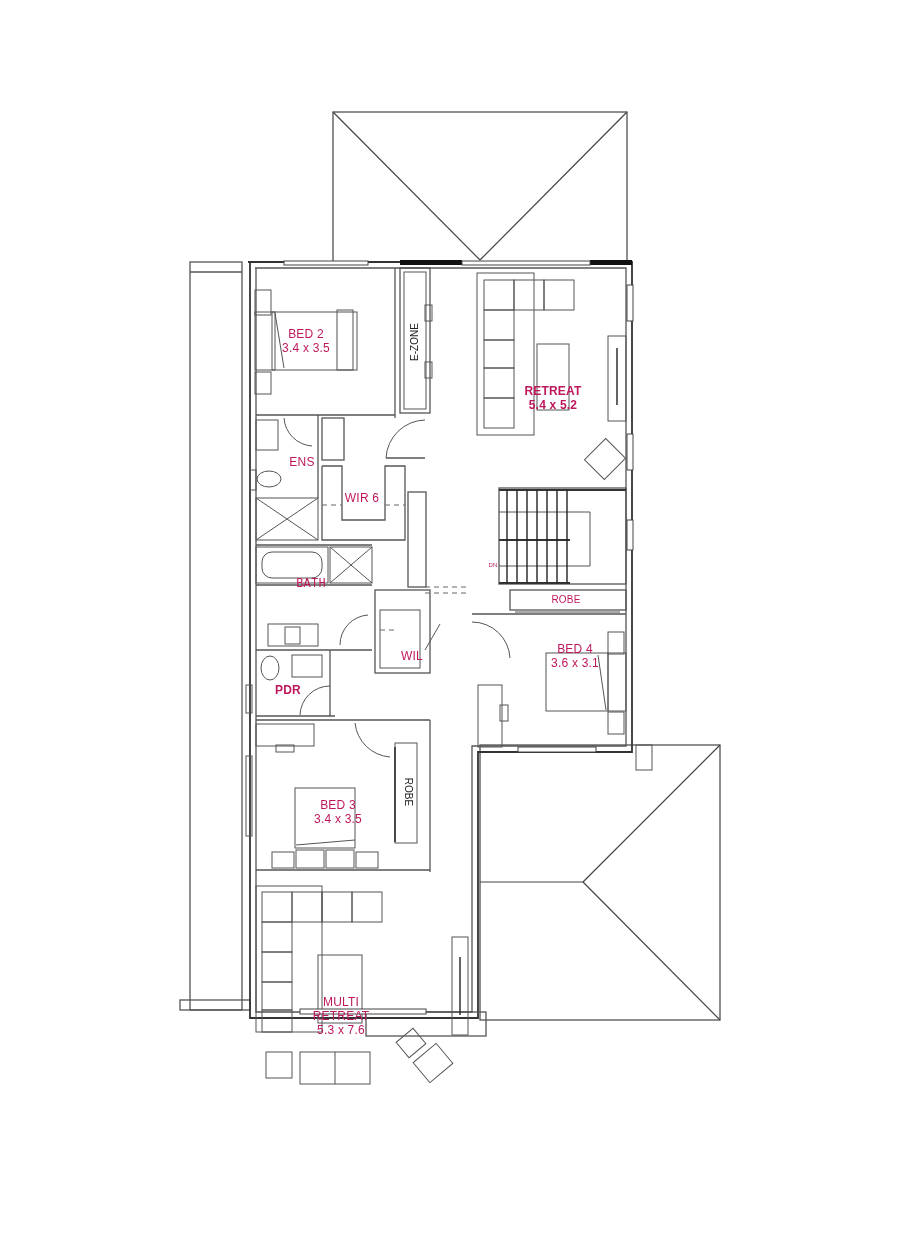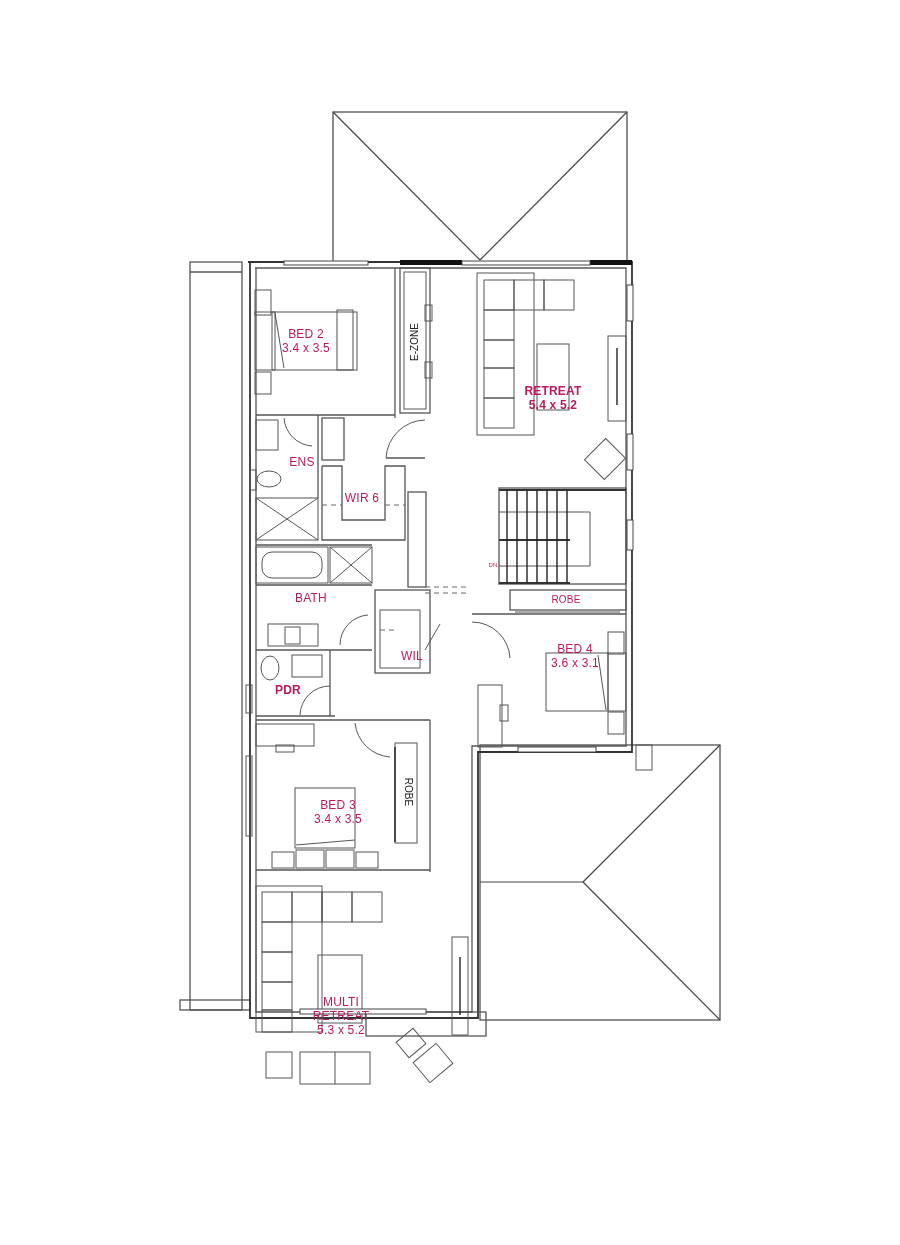--- a/index.html
+++ b/index.html
@@ -224,31 +224,31 @@
   <span>BED 2</span>
   <span class="dim">3.4 x 3.5</span>
 </div>
 <div class="vlbl" style="left:414px;top:342px;">E-ZONE</div>
 <div class="lbl" style="left:553px;top:398px;font-weight:bold;">
   <span>RETREAT</span>
   <span class="dim">5.4 x 5.2</span>
 </div>
 <div class="lbl" style="left:302px;top:462px;">ENS</div>
 <div class="lbl" style="left:362px;top:498px;">WIR 6</div>
-<div class="lbl" style="left:311px;top:598px;">BATH</div>
+<div class="lbl" style="left:311px;top:584px;font-family:Liberation Mono, monospace;">BATH</div>
 <div class="lbl" style="left:412px;top:656px;">WIL</div>
 <div class="lbl" style="left:288px;top:690px;font-weight:bold;">PDR</div>
 <div class="lbl small" style="left:566px;top:600px;">ROBE</div>
 <div class="lbl" style="left:575px;top:656px;">
   <span>BED 4</span>
   <span class="dim">3.6 x 3.1</span>
 </div>
 <div class="lbl" style="left:324px;top:812px;margin-left:14px;">
   <span>BED 3</span>
   <span class="dim">3.4 x 3.5</span>
 </div>
 <div class="vlbl cw" style="left:408px;top:792px;">ROBE</div>
 <div class="lbl" style="left:341px;top:1016px;">
   <span style="display:block">MULTI</span>
   <span style="display:block">RETREAT</span>
-  <span class="dim">5.3 x 5.2</span>
+  <span class="dim">5.3 x 7.6</span>
 </div>
 <div class="lbl" style="left:493px;top:565px;font-size:6px;">DN</div>
 
 </body></html>

